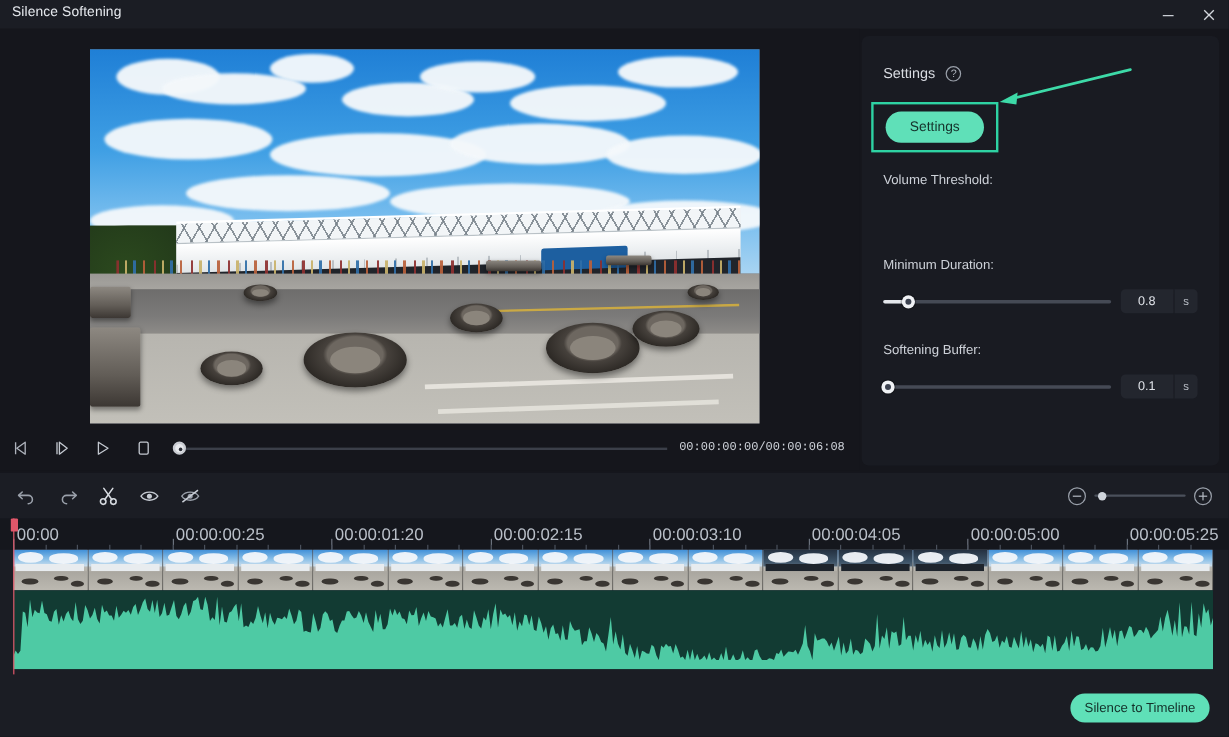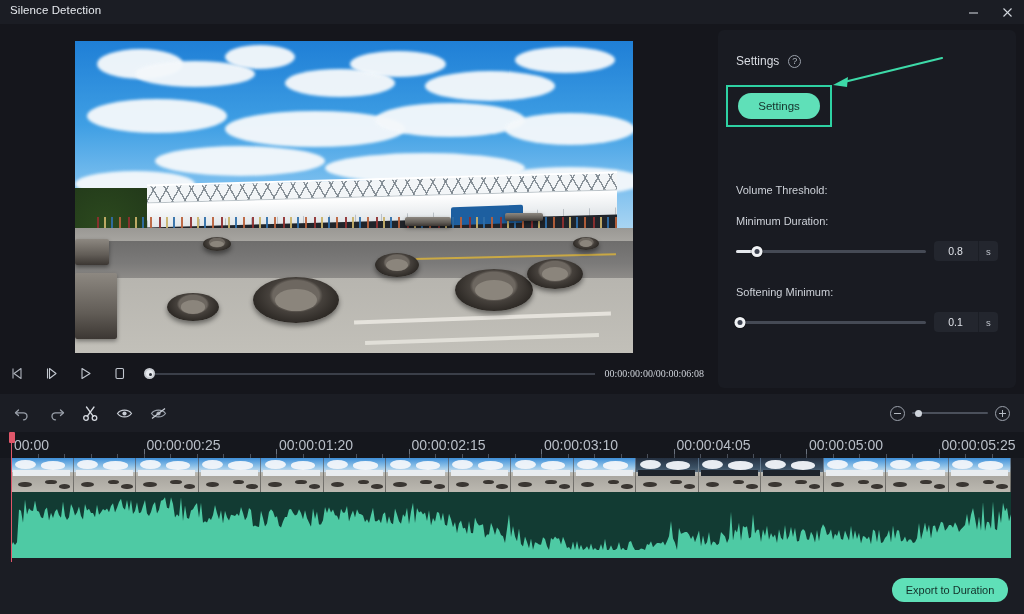--- a/index.html
+++ b/index.html
@@ -154,21 +154,21 @@
   .scrub-handle {
     position: absolute; left: 2px; width: 11px; height: 11px; border-radius: 50%;
     background: #e8eaee; border: 2px solid #c9ccd2;
   }
   .scrub-handle::after {
     content: ""; position: absolute; left: 3px; top: 3px;
     width: 3px; height: 3px; border-radius: 50%; background: #2a2d35;
   }
   .timecode {
     font-size: 10px; color: #cfd3da; padding-right: 12px; white-space: nowrap;
-    font-family: Liberation Serif, serif;
+    font-family: Liberation Mono, monospace;
   }
 
   
   .panel {
     position: absolute; left: 718px; top: 30px; width: 298px; height: 358px;
     background: #191b22; border-radius: 6px;
   }
   .panel-head {
     position: absolute; left: 18px; top: 24px;
     display: flex; align-items: center; gap: 9px;
@@ -319,21 +319,21 @@
     position: absolute; right: 16px; bottom: 12px; width: 116px; height: 24px;
     background: #5fe0b8; border-radius: 12px; color: #133029;
     font-size: 11px; display: flex; align-items: center; justify-content: center;
     cursor: default;
   }
 </style>
 </head>
 <body>
 
 <div class="titlebar">
-  <div class="titlebar-title">Silence Detection</div>
+  <div class="titlebar-title">Silence Softening</div>
   <div class="win-btns">
     <div class="win-btn">
       <svg width="11" height="11" viewBox="0 0 11 11">
           <line x1="1" y1="6" x2="10" y2="6" stroke="#c9cdd4" stroke-width="1.1"></line>
         </svg>
     </div>
     <div class="win-btn">
       <svg width="11" height="11" viewBox="0 0 11 11">
           <line x1="1.5" y1="1.5" x2="9.5" y2="9.5" stroke="#d4d8de" stroke-width="1.1"></line>
           <line x1="9.5" y1="1.5" x2="1.5" y2="9.5" stroke="#d4d8de" stroke-width="1.1"></line>
@@ -421,39 +421,39 @@
   </div>
   <div class="timecode">00:00:00:00/00:00:06:08</div>
 </div>
 
 <div class="panel">
   <div class="panel-head">
     <span class="panel-head-label">Settings</span>
     <span class="help-icon">?</span>
   </div>
 
-  <div class="ctrl" style="top:114px;margin-top:40px;">
+  <div class="ctrl" style="top:114px;">
     <div class="ctrl-label">Volume Threshold:</div>
   </div>
 
   <div class="ctrl" style="top:185px;">
     <div class="ctrl-label">Minimum Duration:</div>
     <div class="slider-row">
       <div class="slider">
         <div class="sl-track"></div>
         <div class="sl-fill" style="width:11%"></div>
         <div class="sl-knob" style="left:11%"></div>
       </div>
       <div class="val-box">0.8</div>
       <div class="unit-box">s</div>
     </div>
   </div>
 
   <div class="ctrl" style="top:256px;">
-    <div class="ctrl-label">Softening Minimum:</div>
+    <div class="ctrl-label">Softening Buffer:</div>
     <div class="slider-row">
       <div class="slider">
         <div class="sl-track"></div>
         <div class="sl-fill" style="width:2%"></div>
         <div class="sl-knob" style="left:2%"></div>
       </div>
       <div class="val-box">0.1</div>
       <div class="unit-box">s</div>
     </div>
   </div>
@@ -743,14 +743,14 @@
         <svg class="wave" viewBox="0 0 1000 66" preserveAspectRatio="none">
           <polygon id="wavepoly" fill="#4ecaa4" points="0,66 0,55.0 2,50.1 4,53.1 6,50.3 8,17.5 10,18.7 12,30.7 14,7.6 16,22.4 18,16.2 20,18.5 22,19.1 24,8.4 26,18.8 28,19.8 30,25.3 32,26.2 34,17.7 36,15.6 38,28.6 40,20.8 42,25.9 44,19.6 46,16.9 48,22.9 50,25.8 52,9.6 54,24.0 56,28.0 58,25.2 60,12.1 62,16.5 64,23.5 66,20.4 68,14.5 70,23.9 72,27.5 74,11.9 76,18.5 78,16.8 80,20.9 82,21.0 84,25.2 86,12.7 88,22.7 90,20.3 92,16.9 94,18.6 96,16.4 98,20.2 100,13.9 102,11.3 104,20.4 106,15.7 108,9.9 110,6.8 112,15.5 114,17.8 116,7.9 118,18.9 120,7.8 122,22.1 124,19.0 126,10.3 128,21.2 130,20.3 132,14.1 134,8.0 136,21.4 138,24.0 140,19.9 142,12.9 144,10.1 146,21.5 148,17.7 150,8.8 152,8.0 154,5.3 156,15.7 158,16.4 160,5.3 162,12.0 164,25.4 166,22.3 168,24.6 170,5.3 172,29.1 174,13.4 176,26.1 178,26.8 180,18.6 182,17.3 184,13.6 186,11.1 188,25.8 190,10.7 192,30.7 194,29.2 196,30.5 198,25.8 200,27.9 202,23.1 204,13.1 206,20.9 208,27.3 210,18.2 212,31.5 214,18.7 216,25.3 218,28.6 220,22.8 222,23.3 224,24.1 226,21.5 228,23.9 230,15.0 232,21.0 234,28.3 236,25.0 238,16.0 240,17.9 242,34.4 244,33.6 246,34.6 248,35.1 250,18.8 252,25.9 254,34.5 256,31.4 258,20.1 260,17.3 262,19.4 264,25.5 266,24.3 268,33.8 270,35.5 272,29.4 274,25.1 276,25.1 278,17.6 280,17.1 282,20.8 284,23.5 286,22.6 288,17.2 290,21.0 292,27.2 294,18.2 296,26.3 298,30.5 300,34.7 302,16.3 304,27.1 306,19.5 308,32.4 310,32.4 312,28.3 314,15.0 316,20.9 318,15.2 320,20.6 322,17.6 324,23.2 326,23.8 328,28.3 330,16.7 332,20.7 334,20.5 336,13.9 338,29.6 340,23.2 342,18.5 344,25.5 346,17.2 348,21.8 350,22.3 352,23.4 354,30.1 356,27.2 358,31.0 360,23.0 362,15.8 364,29.3 366,29.3 368,27.2 370,31.2 372,22.2 374,20.2 376,32.1 378,24.3 380,30.8 382,32.2 384,16.6 386,22.5 388,29.3 390,31.8 392,22.3 394,25.1 396,15.7 398,32.3 400,19.7 402,10.7 404,31.1 406,16.0 408,20.4 410,19.2 412,22.5 414,20.4 416,29.1 418,18.2 420,33.6 422,25.9 424,29.8 426,20.0 428,20.7 430,29.0 432,20.8 434,32.7 436,33.8 438,21.8 440,27.2 442,35.2 444,29.9 446,41.2 448,31.5 450,28.5 452,36.4 454,35.8 456,42.0 458,29.0 460,40.9 462,41.2 464,25.5 466,30.8 468,33.6 470,33.1 472,32.3 474,45.7 476,42.4 478,42.4 480,30.8 482,35.9 484,43.0 486,35.6 488,38.0 490,43.1 492,44.3 494,50.9 496,37.0 498,22.2 500,45.1 502,34.1 504,44.4 506,49.2 508,36.6 510,52.1 512,54.4 514,44.5 516,50.0 518,56.3 520,46.4 522,57.7 524,50.2 526,51.1 528,52.6 530,52.7 532,45.3 534,46.9 536,54.3 538,58.1 540,46.0 542,47.8 544,44.5 546,46.7 548,46.3 550,52.5 552,44.7 554,49.7 556,56.1 558,55.0 560,58.1 562,49.5 564,58.1 566,48.9 568,58.1 570,52.8 572,58.1 574,56.8 576,54.2 578,58.1 580,51.5 582,58.1 584,56.0 586,58.1 588,58.1 590,52.1 592,58.1 594,46.8 596,58.1 598,57.8 600,53.2 602,58.1 604,58.1 606,56.5 608,49.9 610,58.1 612,55.7 614,58.1 616,58.1 618,50.1 620,49.1 622,54.6 624,58.1 626,58.1 628,58.1 630,56.5 632,56.9 634,58.1 636,52.1 638,53.1 640,49.3 642,55.2 644,52.9 646,50.9 648,51.1 650,51.5 652,49.4 654,53.6 656,49.3 658,44.2 660,28.9 662,46.4 664,50.8 666,58.1 668,35.8 670,41.7 672,41.1 674,40.1 676,40.0 678,42.4 680,47.0 682,43.4 684,50.2 686,44.5 688,38.5 690,54.2 692,43.5 694,52.7 696,50.2 698,40.0 700,53.7 702,49.4 704,50.3 706,53.2 708,51.6 710,40.1 712,42.2 714,44.5 716,51.0 718,46.3 720,19.7 722,48.4 724,37.5 726,40.6 728,30.7 730,48.7 732,34.0 734,35.4 736,34.3 738,46.4 740,44.9 742,22.0 744,41.6 746,37.8 748,37.7 750,50.0 752,37.2 754,43.9 756,33.7 758,47.7 760,41.1 762,45.4 764,42.4 766,51.1 768,37.3 770,45.7 772,47.9 774,33.1 776,47.7 778,43.9 780,34.8 782,45.0 784,35.8 786,49.5 788,49.0 790,39.5 792,36.9 794,39.0 796,47.4 798,47.7 800,39.8 802,43.6 804,50.5 806,38.1 808,49.3 810,37.0 812,32.2 814,35.5 816,42.9 818,41.9 820,37.3 822,47.7 824,41.8 826,43.9 828,38.1 830,46.9 832,47.7 834,38.6 836,43.8 838,48.5 840,33.8 842,47.7 844,38.3 846,47.0 848,40.7 850,51.5 852,44.0 854,44.8 856,47.2 858,44.5 860,52.3 862,37.6 864,39.1 866,50.2 868,37.4 870,50.9 872,50.2 874,46.1 876,43.7 878,38.0 880,50.5 882,33.5 884,46.8 886,38.3 888,38.6 890,49.6 892,48.6 894,44.6 896,50.3 898,47.4 900,47.6 902,51.0 904,50.3 906,46.3 908,31.1 910,47.6 912,39.8 914,30.4 916,40.4 918,32.7 920,46.5 922,34.0 924,33.5 926,40.7 928,35.4 930,29.7 932,30.8 934,38.8 936,36.6 938,32.9 940,33.1 942,35.8 944,30.3 946,33.9 948,40.0 950,37.3 952,35.3 954,33.1 956,21.8 958,34.3 960,22.8 962,16.1 964,26.4 966,37.7 968,24.6 970,38.7 972,9.9 974,39.1 976,29.8 978,30.3 980,36.7 982,9.5 984,36.9 986,38.3 988,19.0 990,31.1 992,10.8 994,19.2 996,15.7 998,29.3 1000,22.3 1000,66"></polygon>
         </svg>
       </div>
     </div>
   </div>
 
   <div class="playhead"></div>
   <div class="playhead-head"></div>
 
-  <div class="export-btn">Export to Duration</div>
+  <div class="export-btn">Silence to Timeline</div>
 </div>
 
 </body></html>

